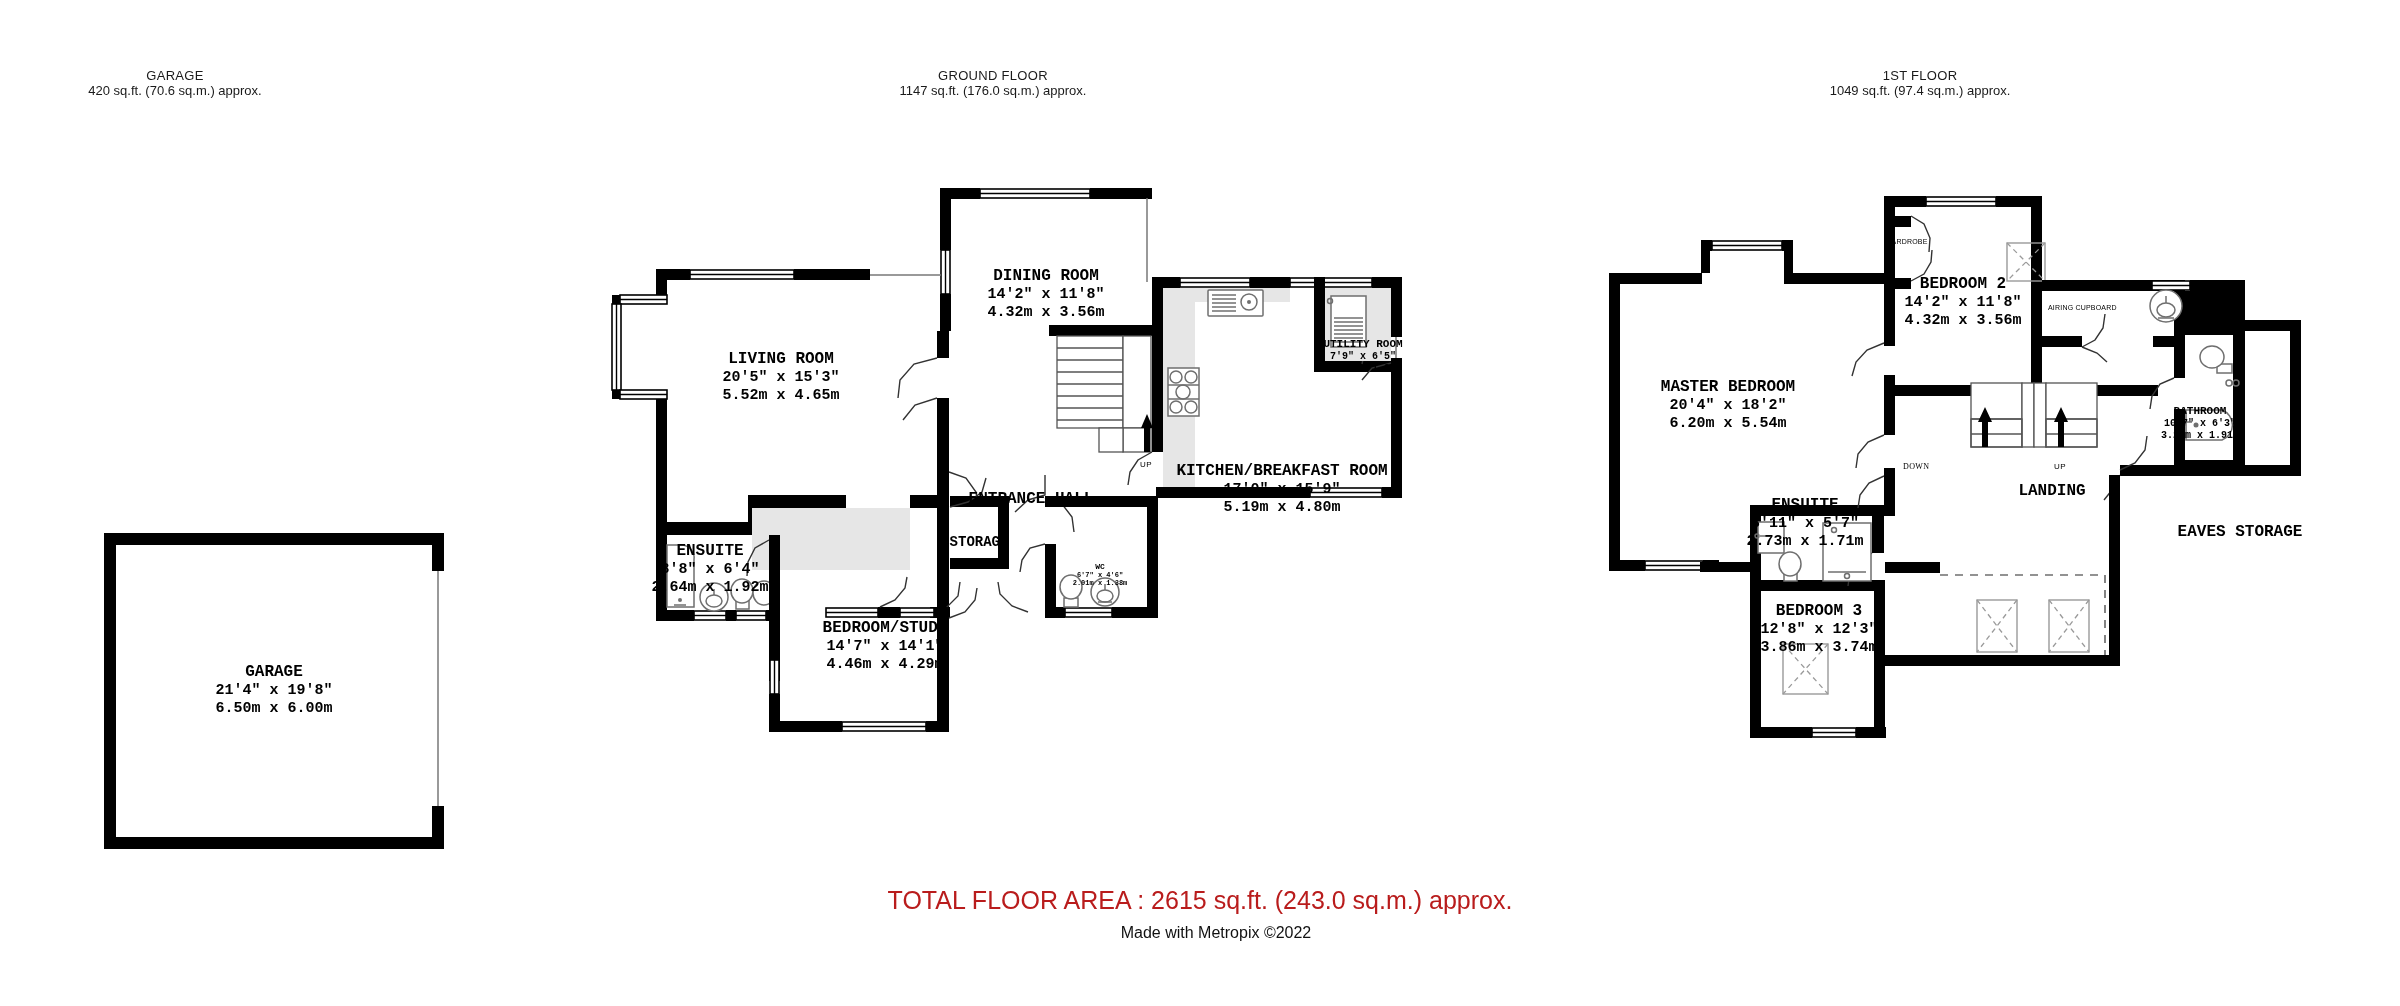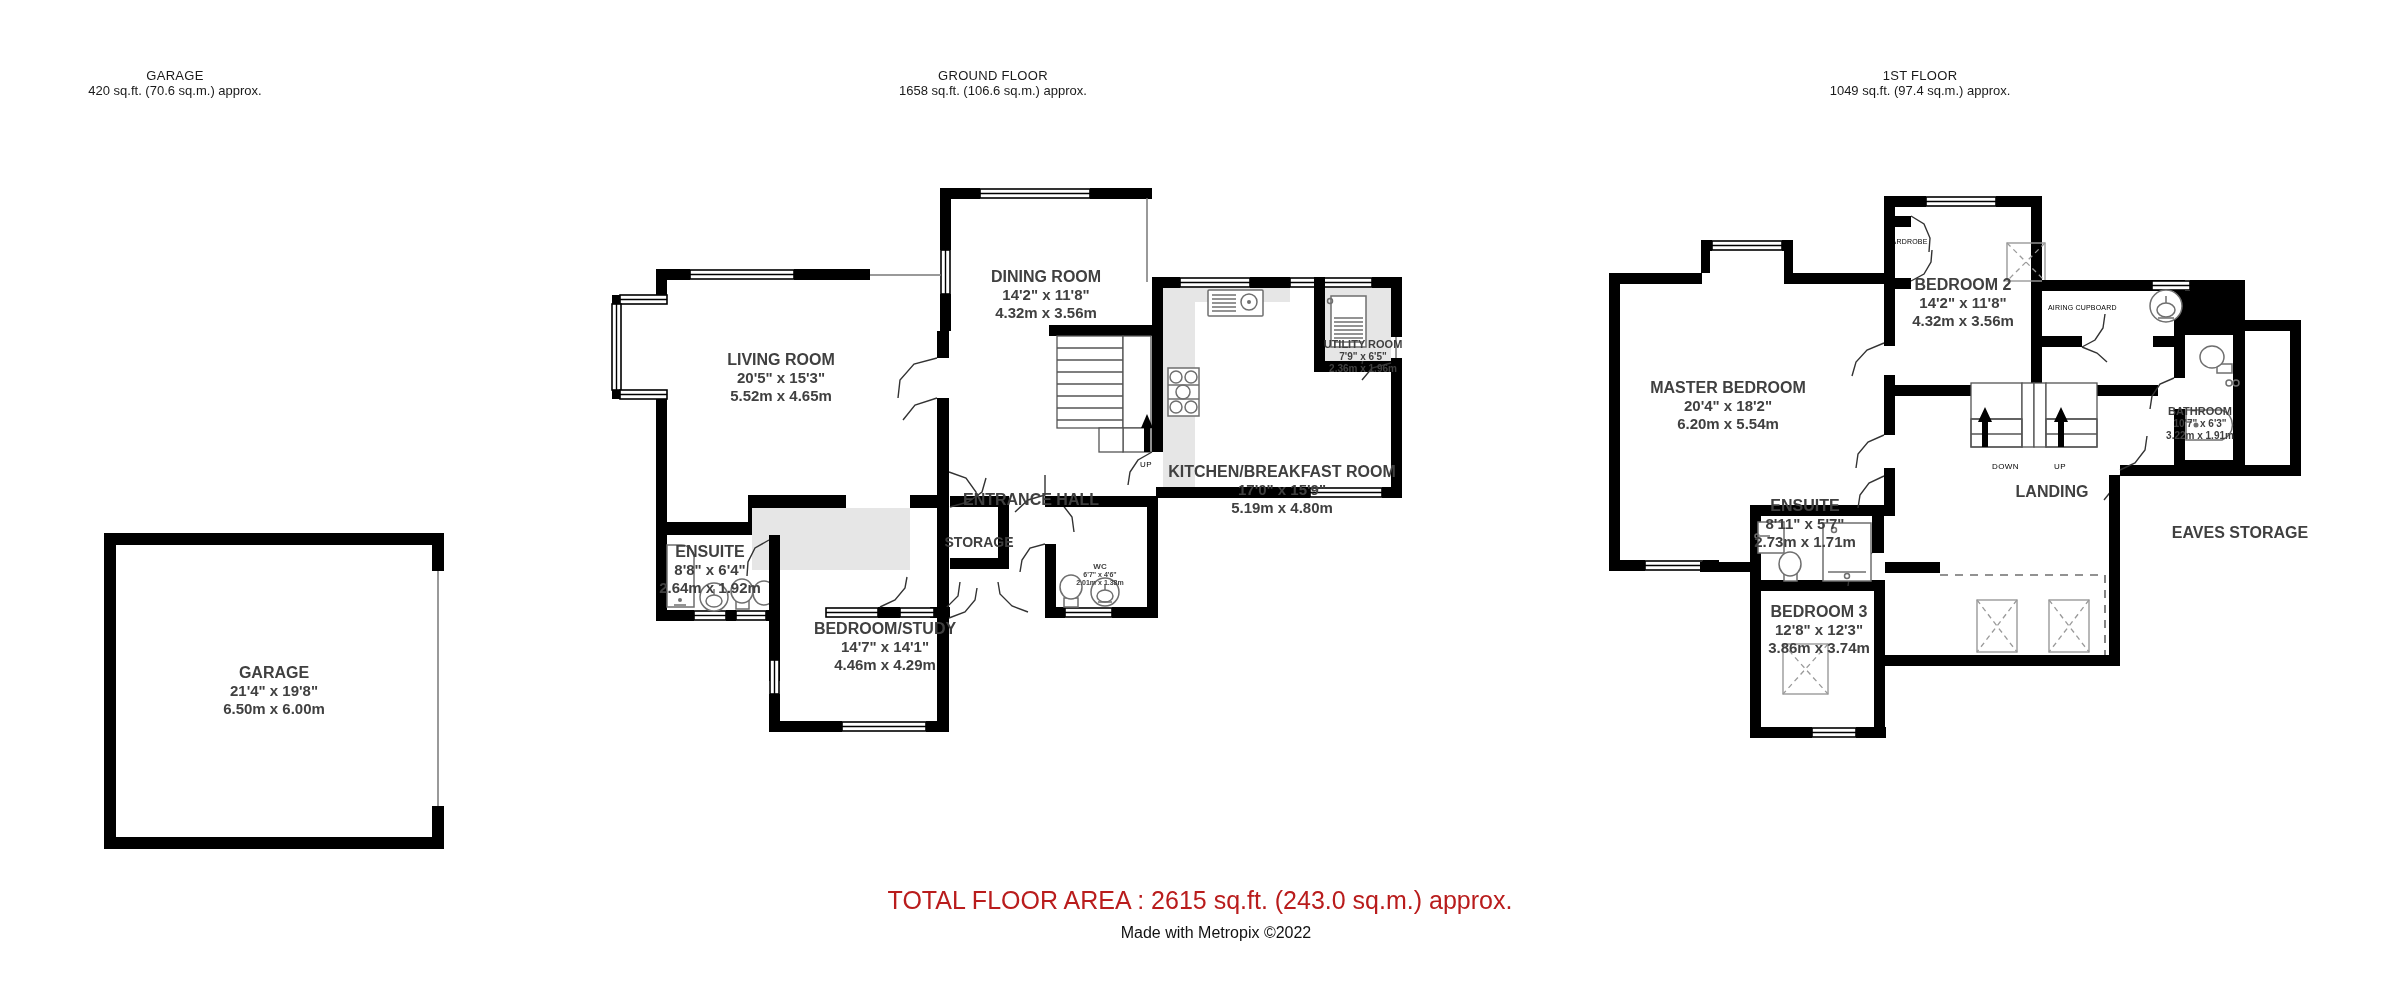--- a/index.html
+++ b/index.html
@@ -41,22 +41,22 @@
     white-space: nowrap;
   }
   .section-head .sh-sub {
     font-size: 13px;
     line-height: 16px;
     white-space: nowrap;
   }
   .room-label {
     position: absolute;
     text-align: center;
-    color: #404040;
-    font-family: Liberation Sans, sans-serif;
+    color: #000000;
+    font-family: Liberation Mono, monospace;
     pointer-events: none;
   }
   .room-label .rl-name {
     font-weight: bold;
     font-size: 16px;
     line-height: 19px;
     white-space: nowrap;
   }
   .room-label .rl-dim {
     font-weight: bold;
@@ -613,21 +613,21 @@
     </g>
   </svg>
 
   <div class="section-head" style="left:55px; top:68px; width:240px;">
     <div class="sh-title">GARAGE</div>
     <div class="sh-sub">420 sq.ft. (70.6 sq.m.) approx.</div>
   </div>
 
   <div class="section-head" style="left:848px; top:68px; width:290px;">
     <div class="sh-title">GROUND FLOOR</div>
-    <div class="sh-sub">1658 sq.ft. (106.6 sq.m.) approx.</div>
+    <div class="sh-sub">1147 sq.ft. (176.0 sq.m.) approx.</div>
   </div>
 
   <div class="section-head" style="left:1775px; top:68px; width:290px;">
     <div class="sh-title">1ST FLOOR</div>
     <div class="sh-sub">1049 sq.ft. (97.4 sq.m.) approx.</div>
   </div>
 
   <div class="room-label" style="left:124px; top:663px; width:300px;">
     <div class="rl-name">GARAGE</div>
     <div class="rl-dim">21'4"  x 19'8"</div>
@@ -721,21 +721,21 @@
   </div>
 
   <div class="room-label" style="left:2130px; top:523px; width:220px;">
     <div class="rl-name">EAVES STORAGE</div>
   </div>
 
   <div class="micro-label" style="left:1885px; top:238px;">WARDROBE</div>
 
   <div class="micro-label" style="left:2048px; top:304px;">AIRING CUPBOARD</div>
 
-  <div class="stair-dir" style="left:1992px; top:462px;">DOWN</div>
+  <div class="stair-dir" style="left:1903px; top:462px;font-family:Liberation Serif, serif;">DOWN</div>
   <div class="stair-dir" style="left:2054px; top:462px;">UP</div>
 
   <div class="footer-block" style="top:885px;">
     <div class="footer-total">TOTAL FLOOR AREA : 2615 sq.ft. (243.0 sq.m.) approx.</div>
     <div class="footer-credit">Made with Metropix ©2022</div>
   </div>
 
 </div>
 
 </body></html>

